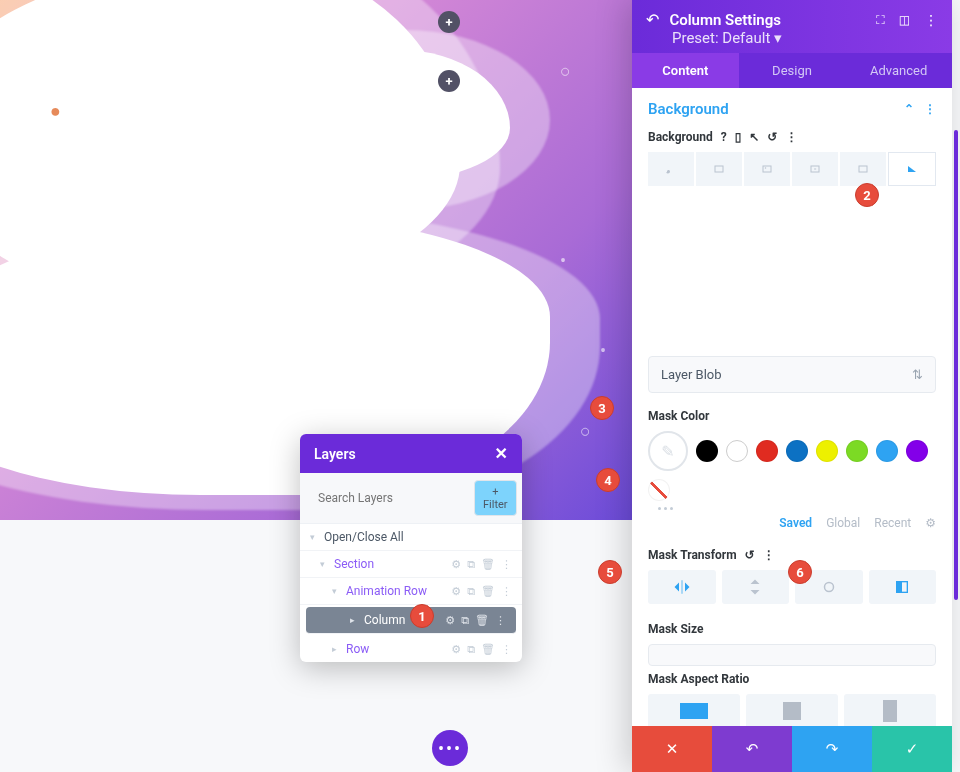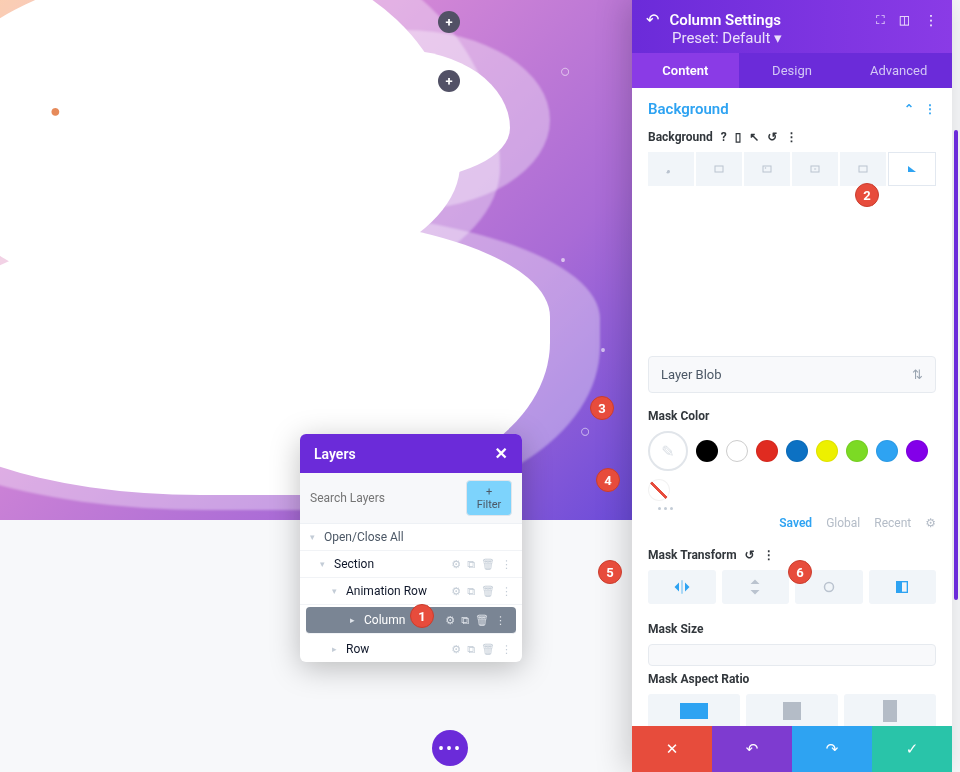--- a/index.html
+++ b/index.html
@@ -24,30 +24,30 @@
   .add-btn { position:absolute; width:22px; height:22px; border-radius:50%; background:#525166; color:#fff; display:flex; align-items:center; justify-content:center; font-size:13px; font-weight:bold; }
   .dots-btn { position:absolute; width:36px; height:36px; border-radius:50%; background:#6b2bd9; color:#fff; display:flex; align-items:center; justify-content:center; font-size:18px; letter-spacing:2px; }
 
   
   .layers {
     position:absolute; left: 300px; top: 434px; width: 222px;
     background:#fff; border-radius:6px; box-shadow: 0 6px 30px rgba(0,0,0,0.25); overflow:hidden;
     font-size: 12px; color:#4c5866;
   }
   .layers-head { background:#6b2bd9; color:#fff; padding:10px 14px; display:flex; justify-content:space-between; align-items:center; font-size:14px; font-weight:600; }
-  .layers-search { display:flex; align-items:center; padding:7px 10px; border-bottom:1px solid #eef1f5; background:#f7f8fa; }
+  .layers-search { display:flex; align-items:center; padding:7px 18px; border-bottom:1px solid #eef1f5; background:#f7f8fa; }
   .layers-search input { border:none; background:transparent; font-size:12px; flex:1; outline:none; color:#a0a8b4; }
   .filter-btn { background:#7dd3fc; border:1px solid #e1e5ea; border-radius:4px; padding:4px 8px; font-size:11px; color:#4c5866; cursor:pointer; }
   .layer-row { display:flex; align-items:center; padding:6px 10px 6px 10px; border-bottom:1px solid #f1f3f6; position:relative; }
   .layer-row .caret { width:10px; color:#c3ccd6; margin-right:4px; font-size:9px; }
   .layer-row .label { flex:1; font-size:12px; }
   .layer-row .actions { display:flex; gap:6px; color:#c3ccd6; font-size:11px; }
   .layer-row.selected { background:#7a8594; color:#fff; border-radius:4px; margin:2px 6px; }
   .layer-row.selected .actions { color:#e0e4ea; }
-  .layer-teal { color:#0f172a; }
+  .layer-teal { color:#8b5cf6; }
   .indent-1 { padding-left: 20px; }
   .indent-2 { padding-left: 32px; }
   .indent-3 { padding-left: 44px; }
 
   
   .settings {
     position:absolute; right: 8px; top: 0; width: 320px; height: 772px;
     background:#fff; box-shadow: -6px 0 30px rgba(0,0,0,0.18);
     display:flex; flex-direction:column; font-size:13px; color:#4c5866;
   }

